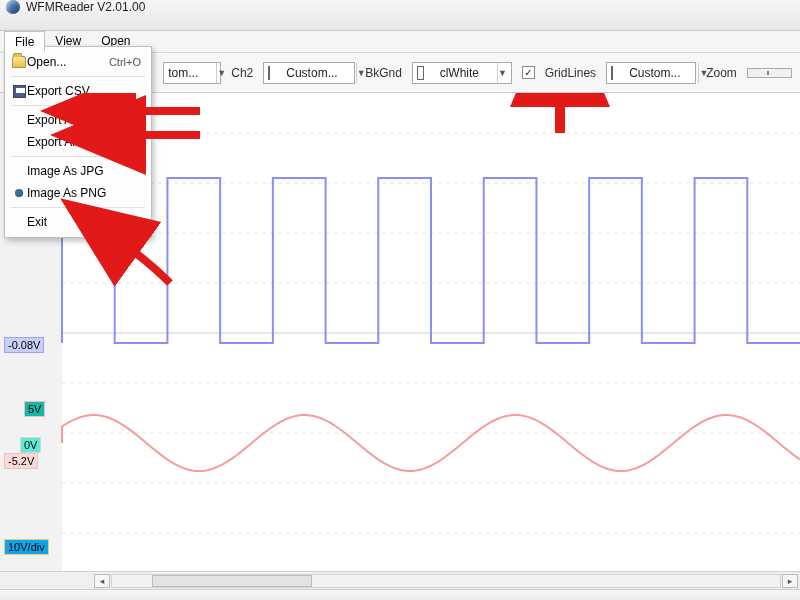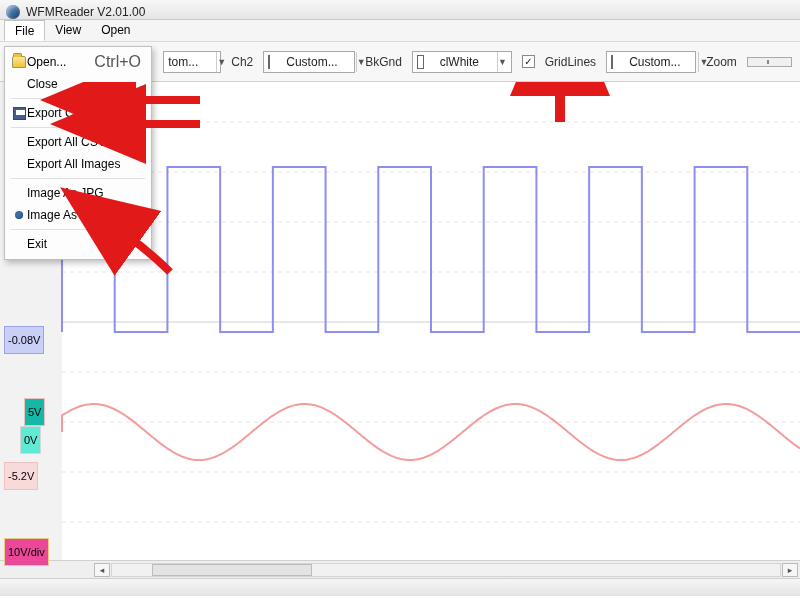--- a/index.html
+++ b/index.html
@@ -1,37 +1,37 @@
 <!DOCTYPE html>
 <html><head>
 <meta charset="utf-8">
 <style>
   * { box-sizing: border-box; margin: 0; padding: 0; font-family: "Segoe UI", Tahoma, sans-serif; font-size: 12px; }
   html, body { width: 800px; height: 600px; overflow: hidden; background: #fff; }
 
   
-  .titlebar { height: 20px; background: linear-gradient(#f7f7f7,#e6e6e6); border-bottom: 1px solid #c9c9c9; display:flex; align-items:flex-end; padding:0 6px; gap:6px; }
+  .titlebar { height: 31px; background: linear-gradient(#f7f7f7,#e6e6e6); border-bottom: 1px solid #c9c9c9; display:flex; align-items:flex-start; padding:0 6px; gap:6px; }
   .titlebar .app-icon { width:14px; height:14px; border-radius:50%; background:#3a6ea5; box-shadow: inset -2px -2px 4px rgba(0,0,0,.3), inset 2px 2px 4px rgba(255,255,255,.6); }
   .titlebar .title { color:#222; }
 
   
   .menubar { height: 22px; background:#f5f5f5; border-bottom:1px solid #d9d9d9; display:flex; align-items:stretch; padding-left:4px;text-align:right; }
   .menubar .menu-item { padding:3px 10px 0 10px; cursor:default; }
   .menubar .menu-item.open { background:#fff; border:1px solid #c2c2c2; border-bottom:1px solid #fff; position:relative; z-index:40; }
 
   
   .menu-dropdown {
     position:absolute; left:4px; top:46px; width:148px; background:#fdfdfd;
     border:1px solid #bfbfbf; box-shadow:2px 3px 6px rgba(0,0,0,.25);
     padding:4px 0 4px 0; z-index:35;
   }
   .menu-dropdown .row { display:flex; align-items:center; height:22px; padding:0 10px 0 6px; gap:0; cursor:default; }
   .menu-dropdown .iconcell { width:16px; height:16px; display:flex; align-items:center; justify-content:center; }
   .menu-dropdown .label { flex:1; white-space:nowrap; }
-  .menu-dropdown .kbd { color:#555; font-size:16px; }
+  .menu-dropdown .kbd { color:#555; font-size:11px; }
   .menu-dropdown hr { border:none; border-top:1px solid #e0e0e0; margin:3px 6px; }
 
   
   .ic-open { width:14px;height:12px;border:1px solid #996;background:linear-gradient(#ffe695,#f0c23b);border-radius:2px 2px 0 0; position:relative;}
   .ic-open::before{content:"";position:absolute;top:-4px;left:0;width:7px;height:3px;background:#f0c23b;border:1px solid #996;border-bottom:none;border-radius:2px 2px 0 0;}
   .ic-save { width:13px;height:13px;border:1px solid #445;background:#4a5b8c;position:relative;}
   .ic-save::after{content:"";position:absolute;left:2px;top:2px;width:9px;height:5px;background:#fff;}
   .ic-dot { width:8px;height:8px;border-radius:50%;background:#3a6ea5; box-shadow: inset -1px -1px 2px rgba(0,0,0,.3);}
 
   
@@ -45,21 +45,21 @@
   .checkbox { width:13px;height:13px;border:1px solid #888;background:#fff;display:flex;align-items:center;justify-content:center;font-size:10px;color:#222;}
 
   .zoom-slider { width:46px; height:10px; border:1px solid #aaa; background:#f0f0f0; position:relative;}
   .zoom-slider::after{content:"";position:absolute;left:45%;top:50%;transform:translateY(-50%);height:4px;width:2px;background:#888;}
 
   
   .plot-wrap { position:relative; width:800px; height: calc(600px - 24px - 22px - 40px - 18px - 18px); }
   .plot { position:absolute; inset:0; }
 
   
-  .ylab { position:absolute; left:4px; font-size:11px; color:#000; background:#f0f0f0; padding:7px 3px; border:1px solid #d6d6d6;}
+  .ylab { position:absolute; left:4px; font-size:11px; color:#000; background:#f0f0f0; padding:1px 3px; border:1px solid #d6d6d6;}
 
   
   .grid-line { stroke:#e5e5e5; stroke-width:1; stroke-dasharray:4 4; }
   .center-line { stroke:#cfcfcf; stroke-width:1; }
 
   
   .hscroll { height:18px; background:#efefef; border-top:1px solid #d0d0d0; display:flex; align-items:center; padding:0 2px;}
   .sb-btn { width:16px;height:14px;border:1px solid #bbb;background:#f6f6f6;display:flex;align-items:center;justify-content:center;font-size:9px;color:#555;}
   .sb-track { flex:1; height:14px; background:#f1f1f1; border:1px solid #d4d4d4; margin:0 1px; position:relative;}
   .sb-thumb { position:absolute; left:6%; top:0; bottom:0; width:24%; background:#e3e3e3; border:1px solid #bbb;}
@@ -82,24 +82,20 @@
   <div class="menu-item"><span>Open</span></div>
 </div>
 
 <div class="menu-dropdown">
   <div class="row">
     <span class="iconcell">
         <span class="ic-open"></span>
       </span>
     <span class="label">Open...</span>
     <span class="kbd">Ctrl+O</span>
-  </div>
-  <div class="row">
-    <span class="iconcell"></span>
-    <span class="label">Close</span>
   </div>
   <hr>
   <div class="row">
     <span class="iconcell">
         <span class="ic-save"></span>
       </span>
     <span class="label">Export CSV</span>
   </div>
   <hr>
   <div class="row">
@@ -179,24 +175,24 @@
       <line class="grid-line" x1="62" x2="800" y1="390" y2="390"></line>
       <line class="grid-line" x1="62" x2="800" y1="440" y2="440"></line>
     </g>
 
     <path id="ch1-path" fill="none" stroke="#8c8ef2" stroke-width="2" d="M 62 250 L 62 250 L 62 85 L 114.71428571428572 85 L 114.71428571428572 250 L 167.42857142857144 250 L 167.42857142857144 250 L 167.42857142857144 85 L 220.14285714285717 85 L 220.14285714285717 250 L 272.8571428571429 250 L 272.8571428571429 250 L 272.8571428571429 85 L 325.5714285714286 85 L 325.5714285714286 250 L 378.28571428571433 250 L 378.2857142857143 250 L 378.2857142857143 85 L 431 85 L 431 250 L 483.7142857142857 250 L 483.7142857142857 250 L 483.7142857142857 85 L 536.4285714285714 85 L 536.4285714285714 250 L 589.1428571428571 250 L 589.1428571428571 250 L 589.1428571428571 85 L 641.8571428571428 85 L 641.8571428571428 250 L 694.5714285714286 250 L 694.5714285714286 250 L 694.5714285714286 85 L 747.2857142857142 85 L 747.2857142857142 250 L 800 250"></path>
 
     <path id="ch2-path" fill="none" stroke="#f49c9c" stroke-width="2" d="M 62 350 L 62 333.5 L 64 332.2 L 66 331.0 L 68 329.8 L 70 328.7 L 72 327.6 L 74 326.7 L 76 325.8 L 78 325.0 L 80 324.3 L 82 323.7 L 84 323.1 L 86 322.7 L 88 322.4 L 90 322.2 L 92 322.0 L 94 322.0 L 96 322.1 L 98 322.2 L 100 322.5 L 102 322.9 L 104 323.3 L 106 323.9 L 108 324.5 L 110 325.3 L 112 326.1 L 114 327.0 L 116 328.0 L 118 329.1 L 120 330.2 L 122 331.4 L 124 332.7 L 126 334.0 L 128 335.4 L 130 336.9 L 132 338.4 L 134 339.9 L 136 341.5 L 138 343.1 L 140 344.7 L 142 346.4 L 144 348.0 L 146 349.7 L 148 351.4 L 150 353.0 L 152 354.7 L 154 356.3 L 156 357.9 L 158 359.5 L 160 361.1 L 162 362.6 L 164 364.1 L 166 365.5 L 168 366.8 L 170 368.1 L 172 369.4 L 174 370.6 L 176 371.6 L 178 372.7 L 180 373.6 L 182 374.5 L 184 375.2 L 186 375.9 L 188 376.5 L 190 377.0 L 192 377.4 L 194 377.7 L 196 377.9 L 198 378.0 L 200 378.0 L 202 377.9 L 204 377.7 L 206 377.4 L 208 377.0 L 210 376.5 L 212 375.9 L 214 375.3 L 216 374.5 L 218 373.7 L 220 372.7 L 222 371.7 L 224 370.6 L 226 369.5 L 228 368.2 L 230 366.9 L 232 365.6 L 234 364.1 L 236 362.7 L 238 361.2 L 240 359.6 L 242 358.0 L 244 356.4 L 246 354.8 L 248 353.1 L 250 351.5 L 252 349.8 L 254 348.1 L 256 346.5 L 258 344.8 L 260 343.2 L 262 341.6 L 264 340.0 L 266 338.5 L 268 337.0 L 270 335.5 L 272 334.1 L 274 332.8 L 276 331.5 L 278 330.3 L 280 329.1 L 282 328.1 L 284 327.1 L 286 326.1 L 288 325.3 L 290 324.6 L 292 323.9 L 294 323.4 L 296 322.9 L 298 322.5 L 300 322.2 L 302 322.1 L 304 322.0 L 306 322.0 L 308 322.2 L 310 322.4 L 312 322.7 L 314 323.1 L 316 323.6 L 318 324.2 L 320 324.9 L 322 325.7 L 324 326.6 L 326 327.6 L 328 328.6 L 330 329.7 L 332 330.9 L 334 332.1 L 336 333.5 L 338 334.8 L 340 336.3 L 342 337.7 L 344 339.3 L 346 340.8 L 348 342.4 L 350 344.0 L 352 345.7 L 354 347.3 L 356 349.0 L 358 350.7 L 360 352.3 L 362 354.0 L 364 355.6 L 366 357.3 L 368 358.9 L 370 360.4 L 372 362.0 L 374 363.4 L 376 364.9 L 378 366.3 L 380 367.6 L 382 368.9 L 384 370.1 L 386 371.2 L 388 372.2 L 390 373.2 L 392 374.1 L 394 374.9 L 396 375.6 L 398 376.3 L 400 376.8 L 402 377.2 L 404 377.6 L 406 377.8 L 408 378.0 L 410 378.0 L 412 377.9 L 414 377.8 L 416 377.5 L 418 377.2 L 420 376.7 L 422 376.2 L 424 375.6 L 426 374.8 L 428 374.0 L 430 373.1 L 432 372.2 L 434 371.1 L 436 370.0 L 438 368.8 L 440 367.5 L 442 366.1 L 444 364.8 L 446 363.3 L 448 361.8 L 450 360.3 L 452 358.7 L 454 357.1 L 456 355.5 L 458 353.8 L 460 352.2 L 462 350.5 L 464 348.9 L 466 347.2 L 468 345.5 L 470 343.9 L 472 342.3 L 474 340.7 L 476 339.1 L 478 337.6 L 480 336.1 L 482 334.7 L 484 333.3 L 486 332.0 L 488 330.8 L 490 329.6 L 492 328.5 L 494 327.5 L 496 326.5 L 498 325.7 L 500 324.9 L 502 324.2 L 504 323.6 L 506 323.1 L 508 322.7 L 510 322.4 L 512 322.1 L 514 322.0 L 516 322.0 L 518 322.1 L 520 322.3 L 522 322.5 L 524 322.9 L 526 323.4 L 528 324.0 L 530 324.6 L 532 325.4 L 534 326.2 L 536 327.1 L 538 328.1 L 540 329.2 L 542 330.4 L 544 331.6 L 546 332.9 L 548 334.2 L 550 335.7 L 552 337.1 L 554 338.6 L 556 340.2 L 558 341.7 L 560 343.3 L 562 345.0 L 564 346.6 L 566 348.3 L 568 350.0 L 570 351.6 L 572 353.3 L 574 354.9 L 576 356.6 L 578 358.2 L 580 359.8 L 582 361.3 L 584 362.8 L 586 364.3 L 588 365.7 L 590 367.0 L 592 368.3 L 594 369.6 L 596 370.7 L 598 371.8 L 600 372.8 L 602 373.7 L 604 374.6 L 606 375.3 L 608 376.0 L 610 376.6 L 612 377.0 L 614 377.4 L 616 377.7 L 618 377.9 L 620 378.0 L 622 378.0 L 624 377.9 L 626 377.7 L 628 377.4 L 630 376.9 L 632 376.4 L 634 375.9 L 636 375.2 L 638 374.4 L 640 373.5 L 642 372.6 L 644 371.6 L 646 370.5 L 648 369.3 L 650 368.0 L 652 366.7 L 654 365.4 L 656 363.9 L 658 362.5 L 660 361.0 L 662 359.4 L 664 357.8 L 666 356.2 L 668 354.6 L 670 352.9 L 672 351.2 L 674 349.6 L 676 347.9 L 678 346.2 L 680 344.6 L 682 343.0 L 684 341.4 L 686 339.8 L 688 338.3 L 690 336.8 L 692 335.3 L 694 333.9 L 696 332.6 L 698 331.3 L 700 330.1 L 702 329.0 L 704 327.9 L 706 326.9 L 708 326.0 L 710 325.2 L 712 324.5 L 714 323.8 L 716 323.3 L 718 322.8 L 720 322.5 L 722 322.2 L 724 322.1 L 726 322.0 L 728 322.0 L 730 322.2 L 732 322.4 L 734 322.8 L 736 323.2 L 738 323.7 L 740 324.3 L 742 325.0 L 744 325.8 L 746 326.7 L 748 327.7 L 750 328.8 L 752 329.9 L 754 331.1 L 756 332.3 L 758 333.7 L 760 335.0 L 762 336.5 L 764 338.0 L 766 339.5 L 768 341.1 L 770 342.6 L 772 344.3 L 774 345.9 L 776 347.6 L 778 349.2 L 780 350.9 L 782 352.6 L 784 354.2 L 786 355.9 L 788 357.5 L 790 359.1 L 792 360.6 L 794 362.2 L 796 363.6 L 798 365.1 L 800 366.5"></path>
   </svg>
 
   <div class="ylab" style="top:244px;background:#c9cff7;border-color:#9aa2e8">-0.08V</div>
-  <div class="ylab" style="top:316px;background:#14b8a6;border-color:#eec0c0;left:24px">5V</div>
+  <div class="ylab" style="top:308px;background:#14b8a6;border-color:#eec0c0;left:24px">5V</div>
   <div class="ylab" style="top:344px;background:#5eead4;left:20px">0V</div>
-  <div class="ylab" style="top:380px;background:#f9dada;border-color:#eec0c0">-5.2V</div>
-  <div class="ylab" style="top:456px;background:#ec4899;border-color:#e6cf84">10V/div</div>
+  <div class="ylab" style="top:360px;background:#f9dada;border-color:#eec0c0">-5.2V</div>
+  <div class="ylab" style="top:446px;background:#0ea5e9;border-color:#e6cf84">10V/div</div>
 
   <svg class="arrow-svg" style="left:0;top:0" width="800" height="478">
     <defs>
       <marker id="ah" markerWidth="14" markerHeight="14" refX="2" refY="5" orient="auto">
         <path d="M0,0 L12,5 L0,10 Z" fill="#e11919"></path>
       </marker>
     </defs>
 
     <line x1="200" y1="18" x2="120" y2="18" stroke="#e11919" stroke-width="8" marker-end="url(#ah)"></line>
 

